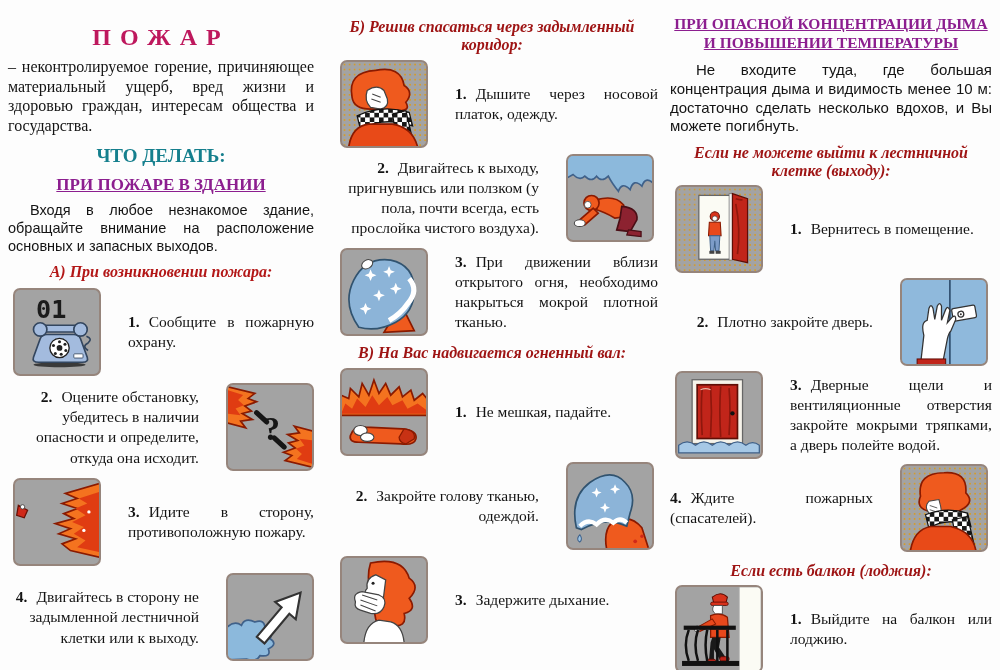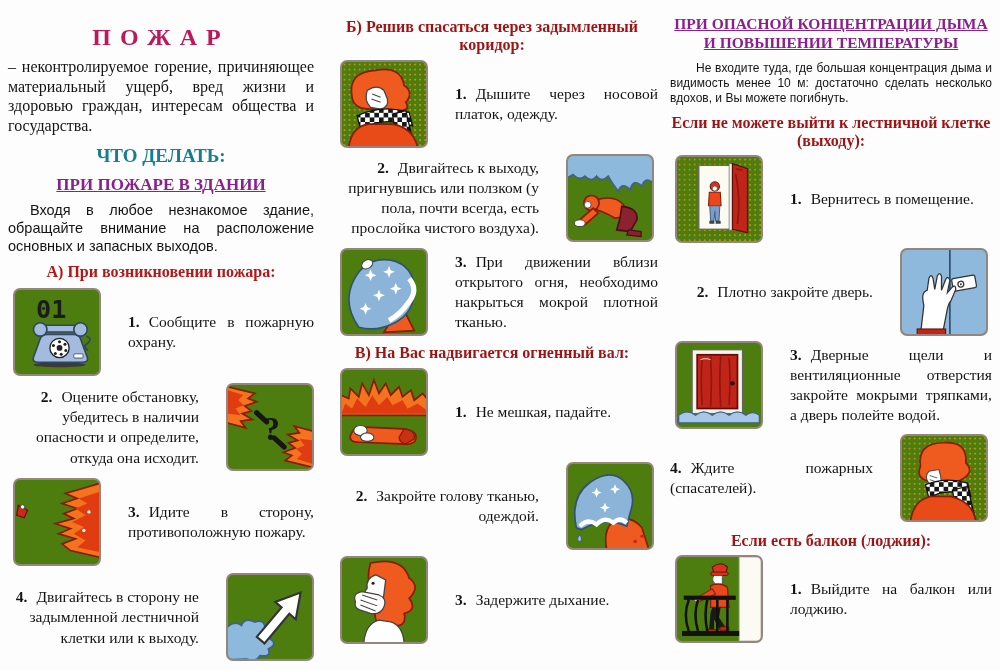--- a/index.html
+++ b/index.html
@@ -13,33 +13,33 @@
 
   .title{margin:18px 0 6px 0;text-align:center;font-size:24px;font-weight:bold;
          letter-spacing:9px;color:#be185d;}
   .definition{margin:2px 0 4px 0;font-size:16px;line-height:1.22;text-align:justify;}
   .what{margin:10px 0 1px 0;text-align:center;font-size:19px;font-weight:bold;color:#157f8d;}
   .inbuild{margin:8px 0 4px 0;text-align:center;font-size:17px;font-weight:bold;
            color:#8c1e8f;text-decoration:underline;}
   .sans{font-family:"Liberation Sans",sans-serif;}
   .intro{margin:6px 0 2px 0;font-size:14.5px;line-height:1.25;text-align:justify;text-indent:22px;}
   .sec{margin:8px 0 4px 0;text-align:center;font-size:16px;font-weight:bold;
-       color:#9e1414;}
+       font-style:italic;color:#9e1414;}
   .secA{color:#b31717;}
   .purpleHead{margin:6px 0 0 0;text-align:center;font-size:15.5px;font-weight:bold;
               color:#8c1e8f;text-decoration:underline;line-height:1.25;}
-  .smokePara{margin:8px 0 4px 0;font-size:12px;line-height:1.26;text-align:justify;text-indent:26px;}
+  .smokePara{margin:8px 0 4px 0;font-size:15px;line-height:1.26;text-align:justify;text-indent:26px;}
 
   .row{display:flex;align-items:center;gap:27px;margin:7px 0;}
   .row .itm{flex:1;font-size:15.5px;line-height:1.3;margin:0;text-align:justify;}
   .row .itm.tr{text-align:right;}
   .row .itm.tl{text-align:right;}
   .num{font-weight:bold;margin-right:9px;}
   .pic{width:84px;height:84px;flex:0 0 84px;border:2px solid #96857c;border-radius:7px;
-       background:#4d7c0f;overflow:hidden;}
+       background:#a3a3a3;overflow:hidden;}
   .pic svg{display:block;width:100%;height:100%;}
   .ind{margin-left:14px;}
   .ind-s{margin-left:5px;}
   .rind{margin-right:4px;}
   .mid-rows .row{margin:6px 0;}
   .right-rows .row{margin:5px 0;}
   .balHead{margin:10px 0 2px 0;}
 </style>
 </head>
 <body>

